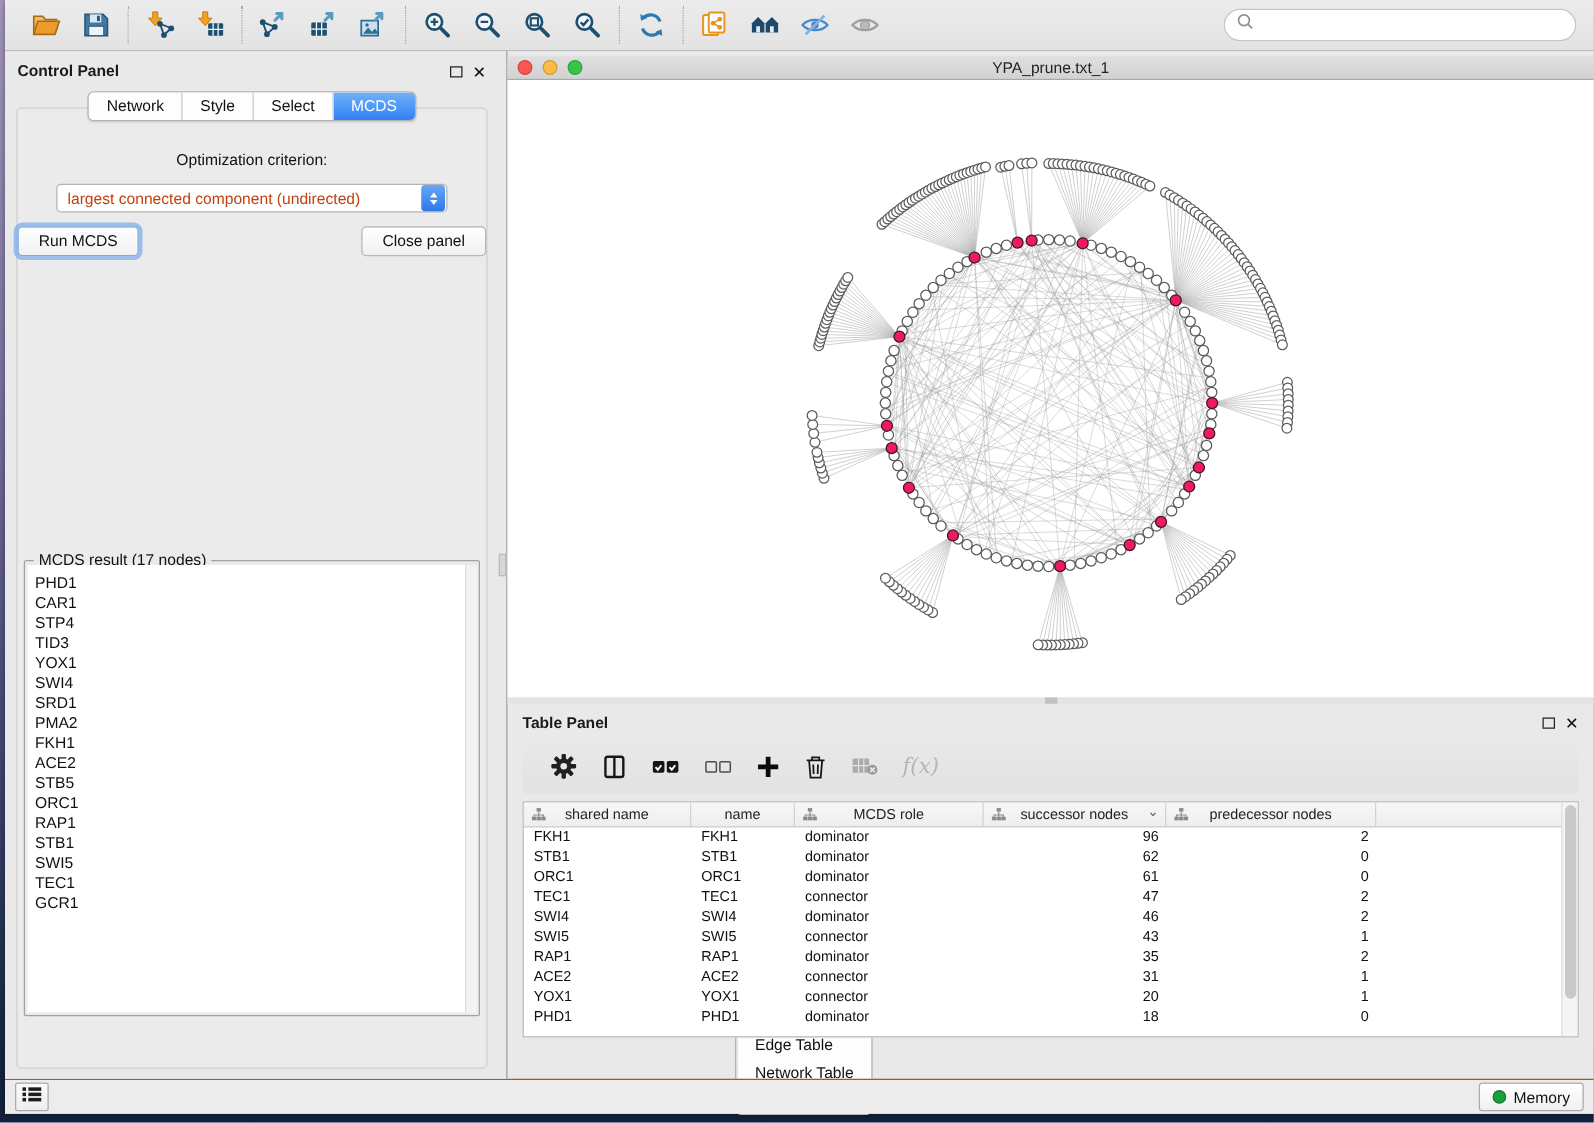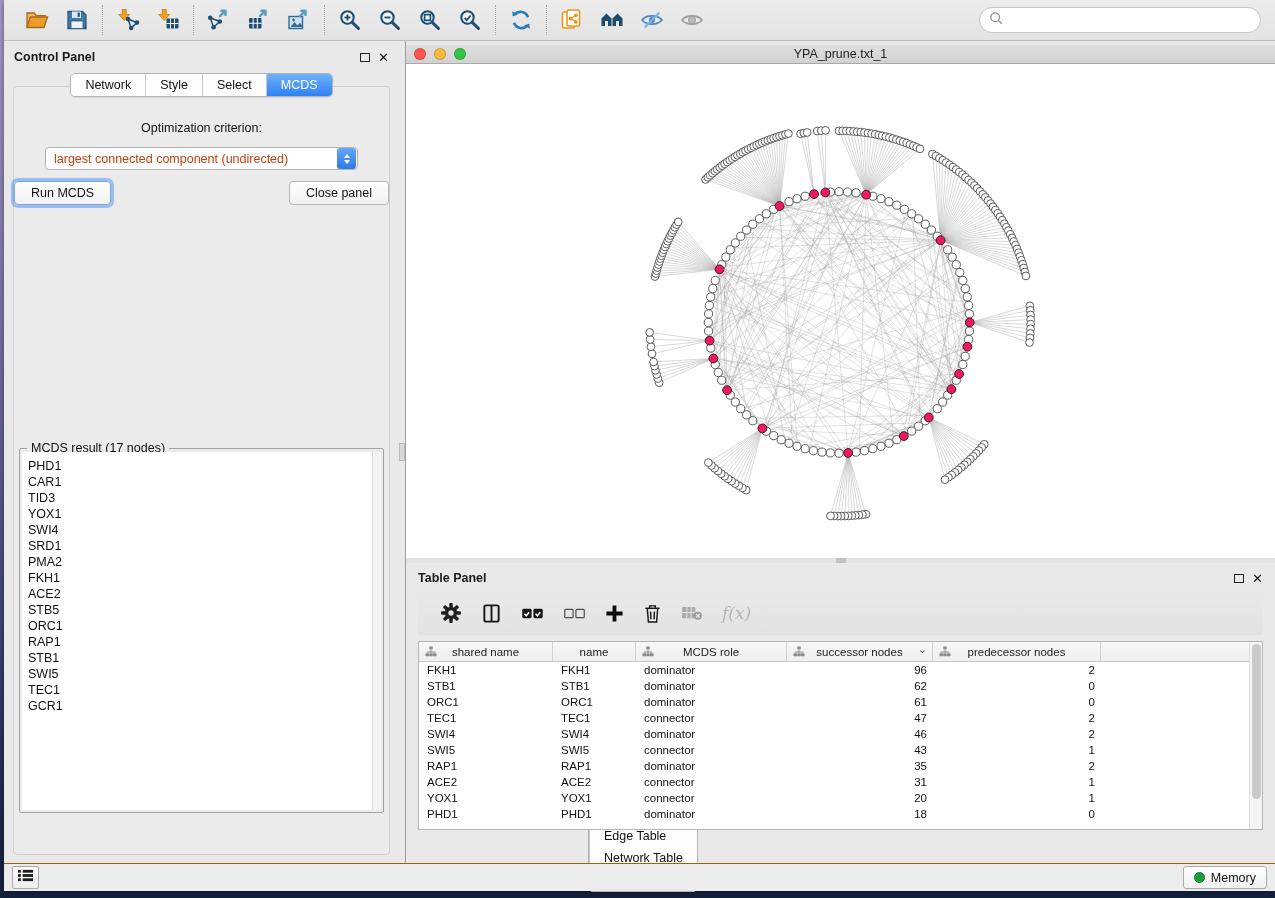--- a/index.html
+++ b/index.html
@@ -321,20 +321,21 @@
         <div class="btnrow">
           <button class="btn focused">Run MCDS</button>
           <button class="btn">Close panel</button>
         </div>
         <div class="result-field">
           <span class="result-legend">MCDS result (17 nodes)</span>
           <div class="result-list">
             <div class="result-items" id="mcds-list">
                 <div class="list-item">PHD1</div>
                 <div class="list-item">CAR1</div>
+                <div class="list-item">STP4</div>
                 <div class="list-item">TID3</div>
                 <div class="list-item">YOX1</div>
                 <div class="list-item">SWI4</div>
                 <div class="list-item">SRD1</div>
                 <div class="list-item">PMA2</div>
                 <div class="list-item">FKH1</div>
                 <div class="list-item">ACE2</div>
                 <div class="list-item">STB5</div>
                 <div class="list-item">ORC1</div>
                 <div class="list-item">RAP1</div>

